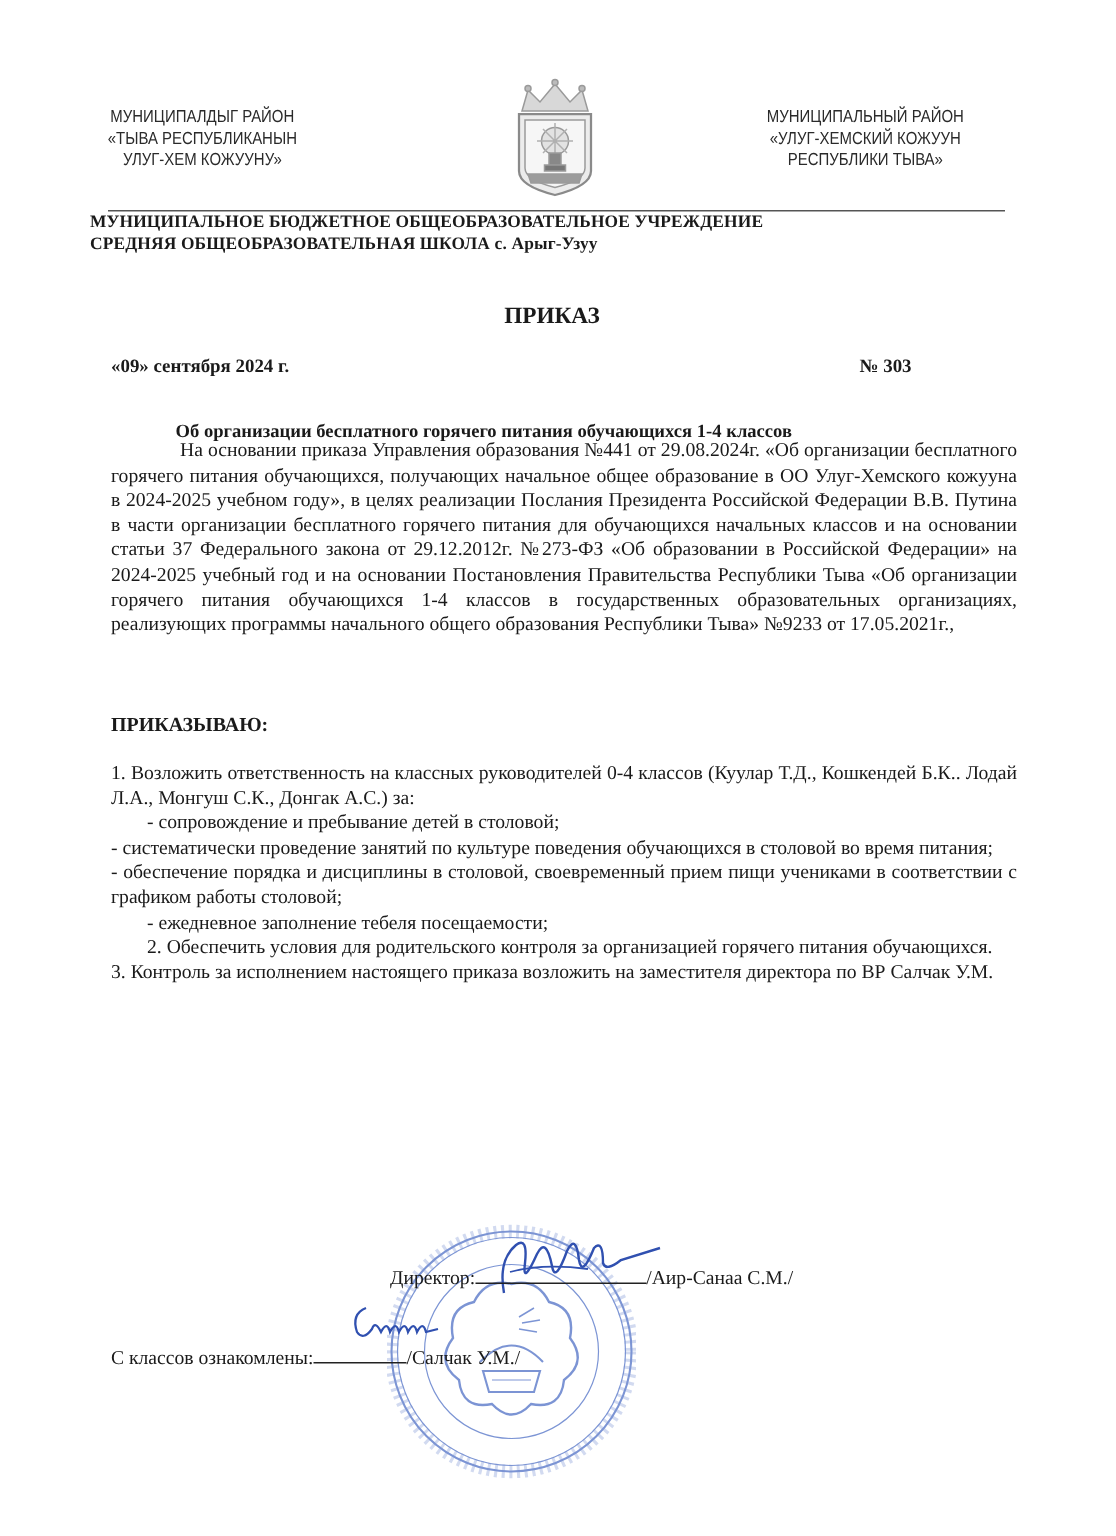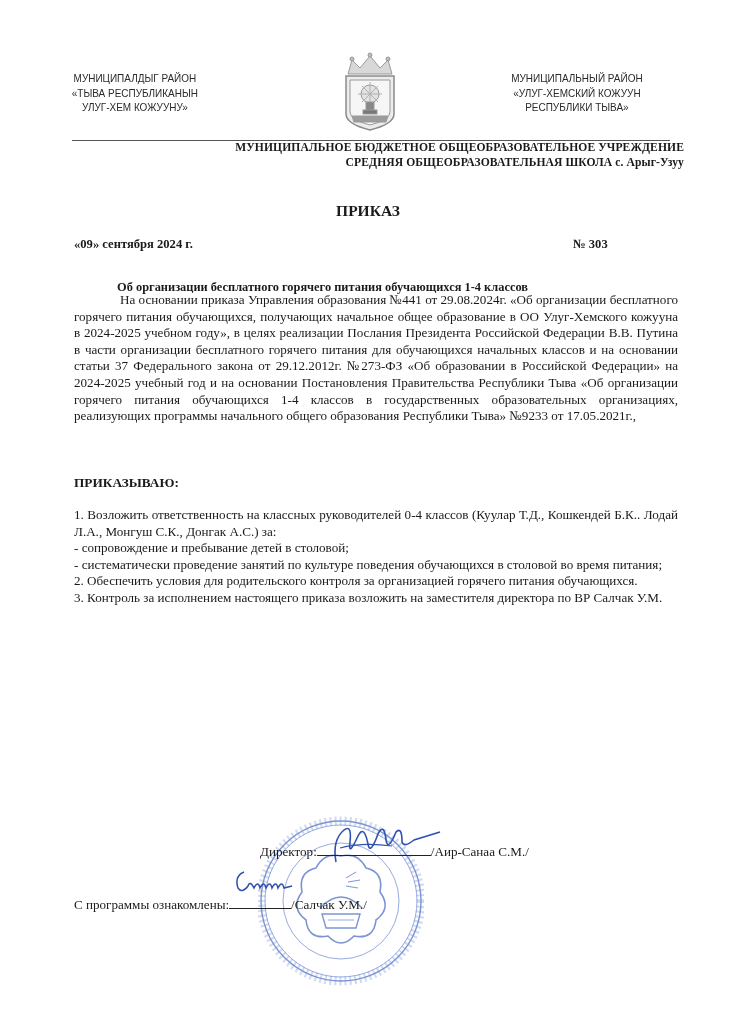--- a/index.html
+++ b/index.html
@@ -12,40 +12,40 @@
          font-size: 11.6px; line-height: 14.6px; text-align: center; color: #2a2a2a;
          transform: scaleX(0.86); }
   .hdr-left { left: 36px; width: 230px; transform-origin: left top; }
   .hdr-right { left: 478px; width: 230px; transform-origin: left top; }
 
   .coat { position: absolute; left: 330px; top: 52px; width: 80px; height: 82px; }
 
   .rule { position: absolute; left: 72px; width: 598px; top: 140px; height: 0;
           border-top: 1.3px solid #555; }
 
-  .org { position: absolute; left: 60px; width: 624px; top: 141px; text-align: right;
+  .org { position: absolute; left: 60px; width: 624px; top: 141px; text-align: left;
          font-weight: bold; font-size: 11.6px; line-height: 14.6px; letter-spacing: 0.1px; }
 
   .title { position: absolute; left: 0; width: 736px; top: 202px; text-align: center;
            font-weight: bold; font-size: 15.5px; }
 
   .date { position: absolute; left: 74px; top: 237px; font-weight: bold; font-size: 12.6px; }
   .num { position: absolute; left: 573px; top: 237px; font-weight: bold; font-size: 12.6px; }
 
   .subject { position: absolute; left: 0; width: 645px; top: 280px; text-align: center;
              font-weight: bold; font-size: 12.4px; }
 
   .body { position: absolute; left: 74px; width: 604px; font-size: 13.1px; line-height: 16.6px;
           text-align: justify; }
   .preamble { top: 292px; text-indent: 46px; }
   .order-word { position: absolute; left: 74px; top: 475px; font-weight: bold; font-size: 13.3px; }
 
   .items { top: 507px; }
   .items p { margin: 0; text-align: justify; }
-  .items p.nojust { text-align: left; }
+  .items p.nojust { text-align: left; margin-left: 24px; }
 
   
   .sig1 { position: absolute; left: 260px; top: 843px; font-size: 13.1px; white-space: nowrap; }
   .sig2 { position: absolute; left: 74px; top: 879px; font-size: 13.1px; white-space: nowrap; }
   .blank { display: inline-block; border-bottom: 1px solid #222; height: 12px; vertical-align: baseline; }
   .blank.b1 { width: 114px; }
   .blank.b2 { width: 62px; }
 
   .stamp { position: absolute; left: 258px; top: 816px; width: 166px; height: 170px; opacity: 0.72; }
   .sign { position: absolute; }
@@ -101,20 +101,22 @@
   <div class="subject">Об организации бесплатного горячего питания обучающихся 1-4 классов</div>
 
   <div class="body preamble">На основании приказа Управления образования №441 от 29.08.2024г. «Об организации бесплатного горячего питания обучающихся, получающих начальное общее образование в ОО Улуг-Хемского кожууна в 2024-2025 учебном году», в целях реализации Послания Президента Российской Федерации В.В. Путина в части организации бесплатного горячего питания для обучающихся начальных классов и на основании статьи 37 Федерального закона от 29.12.2012г. №273-ФЗ «Об образовании в Российской Федерации» на 2024-2025 учебный год и на основании Постановления Правительства Республики Тыва «Об организации горячего питания обучающихся 1-4 классов в государственных образовательных организациях, реализующих программы начального общего образования Республики Тыва» №9233 от 17.05.2021г.,</div>
 
   <div class="order-word">ПРИКАЗЫВАЮ:</div>
 
   <div class="body items">
     <p>1. Возложить ответственность на классных руководителей 0-4 классов (Куулар Т.Д., Кошкендей Б.К.. Лодай Л.А., Монгуш С.К., Донгак А.С.) за:</p>
     <p class="nojust">- сопровождение и пребывание детей в столовой;</p>
     <p>- систематически проведение занятий по культуре поведения обучающихся в столовой во время питания;</p>
+    <p>- обеспечение порядка и дисциплины в столовой, своевременный прием пищи учениками в соответствии с графиком работы столовой;</p>
+    <p class="nojust">- ежедневное заполнение тебеля посещаемости;</p>
     <p class="nojust">2. Обеспечить условия для родительского контроля за организацией горячего питания обучающихся.</p>
     <p>3. Контроль за исполнением настоящего приказа возложить на заместителя директора по ВР Салчак У.М.</p>
   </div>
 
   <svg class="stamp" viewBox="0 0 166 170">
     <g fill="none" stroke="#4a6cc4" stroke-width="1.4">
       <circle cx="83" cy="85" r="80"></circle>
       <circle cx="83" cy="85" r="76" stroke-width="0.8"></circle>
       <circle cx="83" cy="85" r="58" stroke-width="0.8"></circle>
       <circle cx="83" cy="85" r="80" stroke-dasharray="2 3" stroke-width="9" opacity="0.35"></circle>
@@ -133,16 +135,16 @@
 
   <svg class="sign sign2" viewBox="0 0 62 30">
     <path d="M12 6 Q2 10 6 22 Q10 28 16 20 Q18 14 22 22 Q26 14 28 22 Q32 14 34 22 Q38 14 40 22 Q44 14 46 22 Q50 14 52 22 L60 20" fill="none" stroke="#3050b0" stroke-width="1.5"></path>
   </svg>
 
   <div class="sig1 rel">
     <span>Директор:</span><span class="blank b1"></span><span>/Аир-Санаа С.М./</span>
   </div>
 
   <div class="sig2 rel">
-    <span>С программы ознакомлены:</span><span class="blank b2"></span><span>/Салчак У.М./</span>
+    <span>С классов ознакомлены:</span><span class="blank b2"></span><span>/Салчак У.М./</span>
   </div>
 
 </div>
 
 </body></html>

